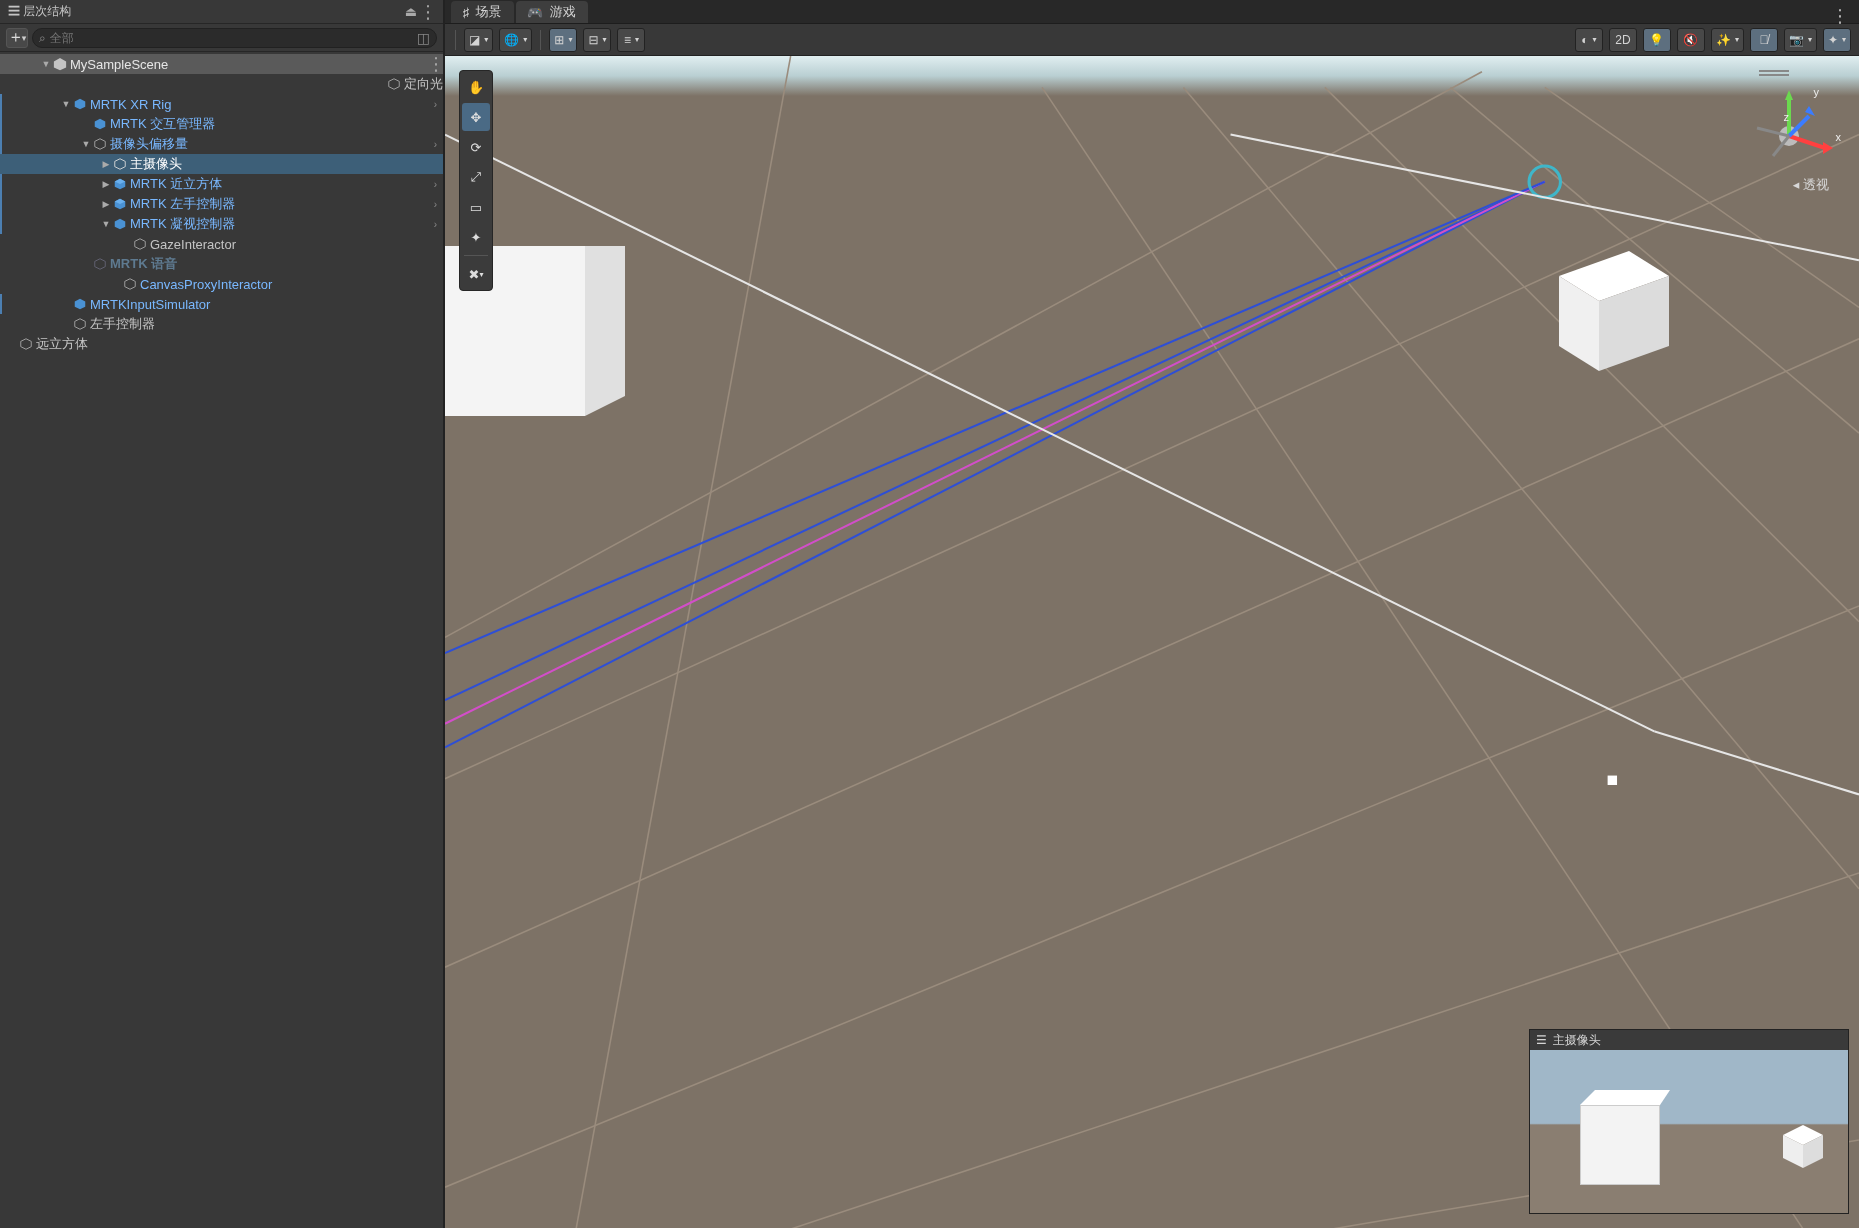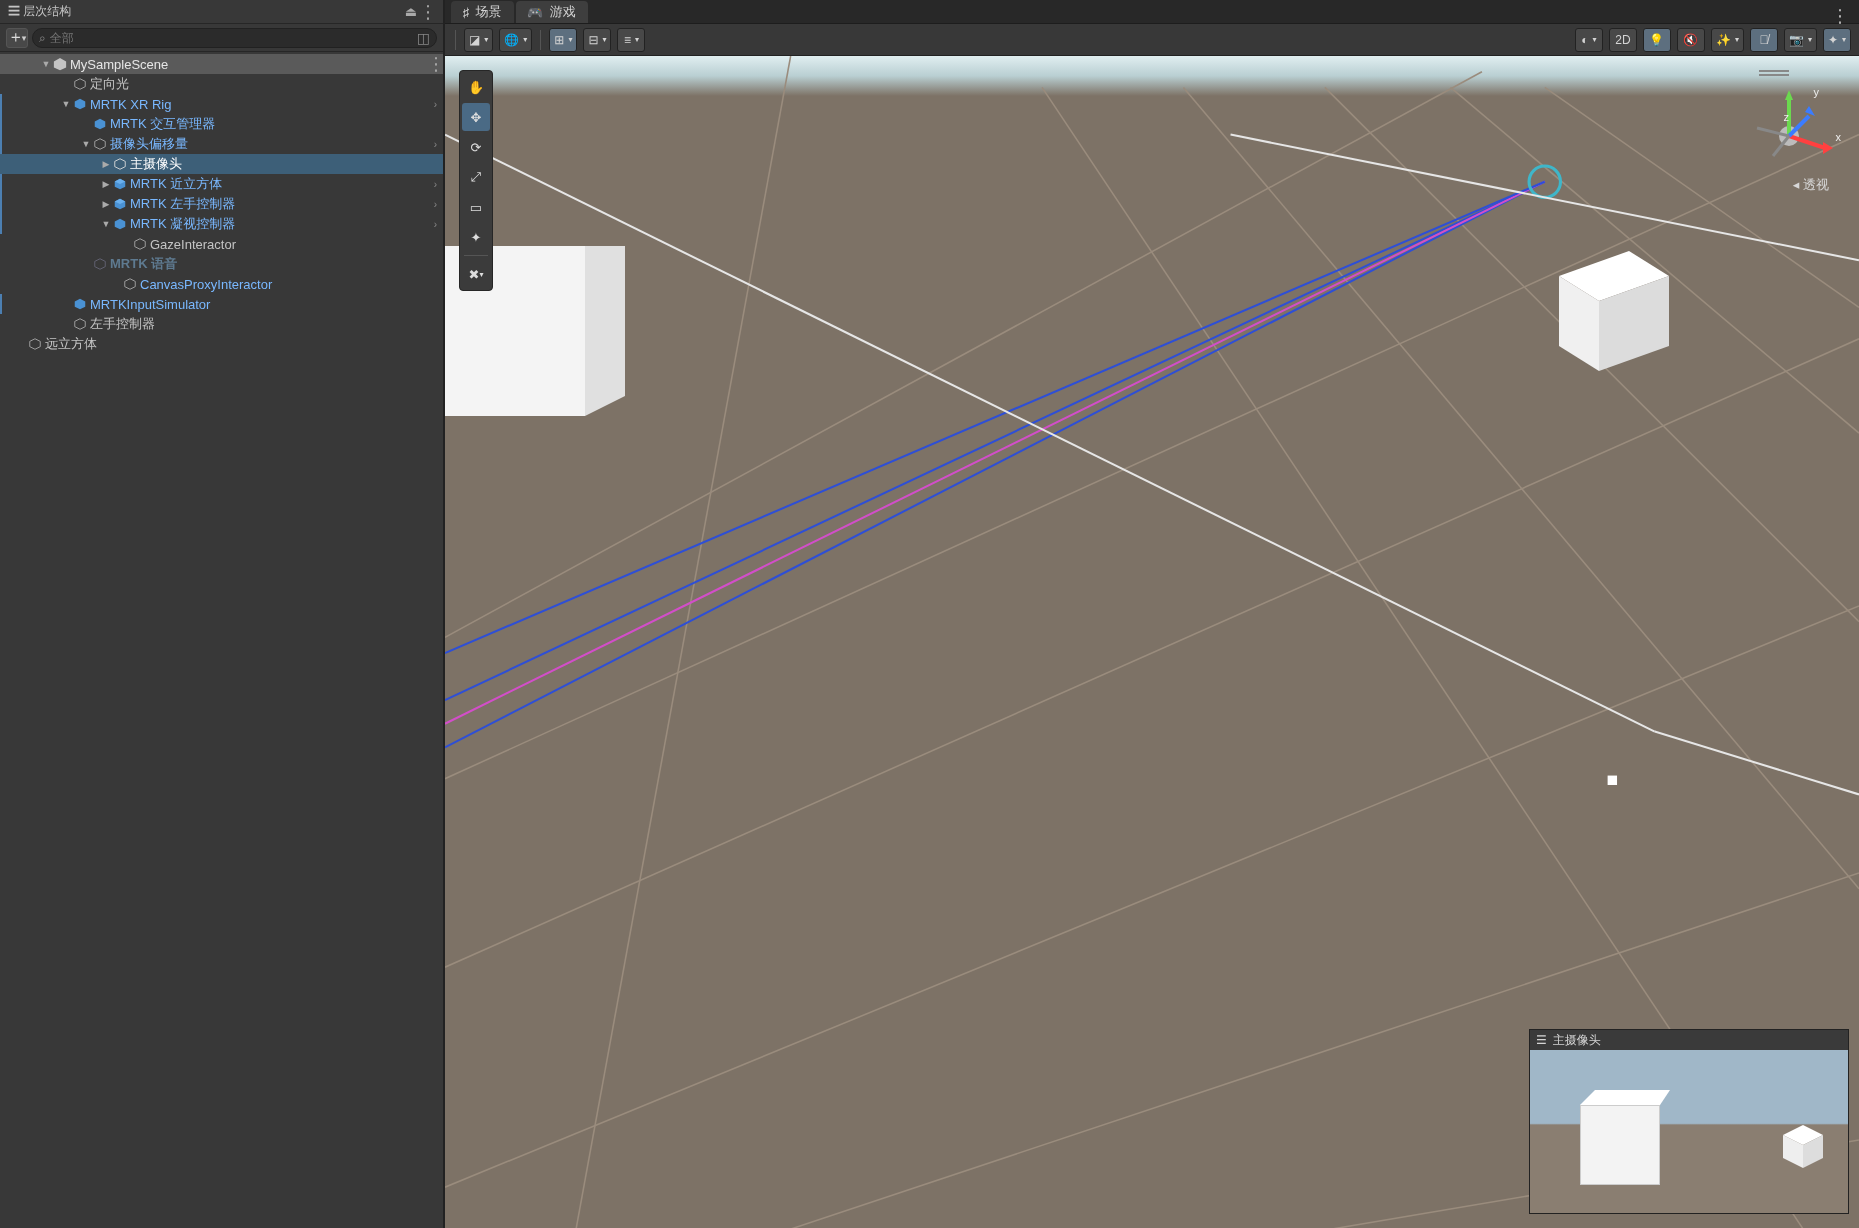--- a/index.html
+++ b/index.html
@@ -179,21 +179,21 @@
         <span class="foldout">▼</span>
         <span class="icn">
           <svg viewBox="0 0 16 16">
               <polygon points="8,1 15,5 15,12 8,15 1,12 1,5" fill="#c4c4c4"></polygon>
             </svg>
         </span>
         <span class="label">MySampleScene</span>
         <span class="more-icon three-dots" style="margin-left:auto;">⋮</span>
       </div>
 
-      <div class="row" style="padding-left:60px;">
+      <div class="row" style="padding-left:60px;justify-content:flex-end;">
         <span class="foldout"></span>
         <span class="icn">
             <svg viewBox="0 0 16 16">
               <polygon points="8,2 14,5 14,11 8,14 2,11 2,5" fill="none" stroke="#aaa"></polygon>
             </svg>
           </span>
         <span class="label">定向光</span>
       </div>
 
       <div class="row" style="padding-left:60px;">
@@ -323,21 +323,21 @@
       <div class="row" style="padding-left:60px;">
         <span class="foldout"></span>
         <span class="icn">
             <svg viewBox="0 0 16 16">
               <polygon points="8,2 14,5 14,11 8,14 2,11 2,5" fill="none" stroke="#aaa"></polygon>
             </svg>
           </span>
         <span class="label">左手控制器</span>
       </div>
 
-      <div class="row" style="margin-left:9px;">
+      <div class="row" style="">
         <span class="foldout"></span>
         <span class="icn">
             <svg viewBox="0 0 16 16">
               <polygon points="8,2 14,5 14,11 8,14 2,11 2,5" fill="none" stroke="#aaa"></polygon>
             </svg>
           </span>
         <span class="label">远立方体</span>
       </div>
     </div>
   </div>

